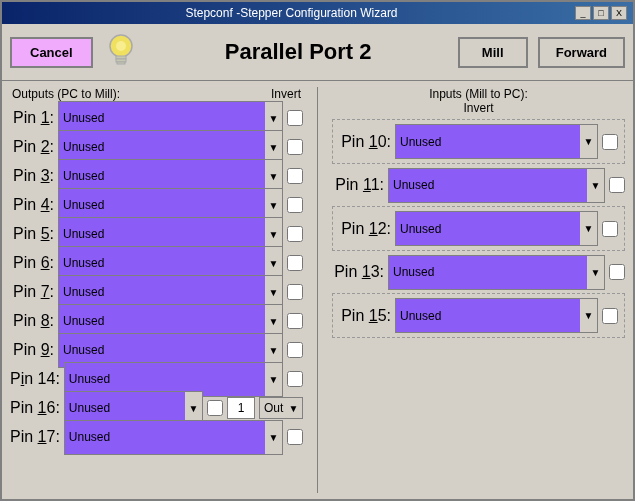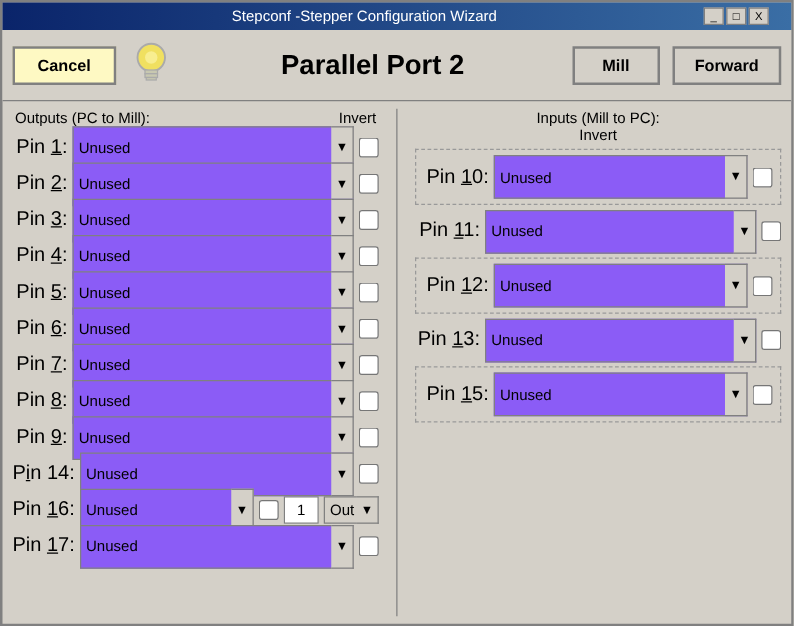--- a/index.html
+++ b/index.html
@@ -16,21 +16,21 @@
       height: 501px;
       background: #d4d0c8;
       border: 2px solid #808080;
       display: flex;
       flex-direction: column;
     }
     .titlebar {
       background: linear-gradient(to right, #0a246a, #3a6ea5);
       color: white;
       text-align: center;
-      padding: 3px 18px;
+      padding: 3px 6px;
       font-size: 12px;
       display: flex;
       align-items: center;
       justify-content: space-between;
       height: 22px;
     }
     .titlebar-title {
       flex: 1;
       text-align: center;
       font-size: 12px;
@@ -53,21 +53,21 @@
     }
     .toolbar {
       display: flex;
       align-items: center;
       padding: 6px 8px;
       background: #d4d0c8;
       border-bottom: 1px solid #808080;
       gap: 10px;
     }
     .btn-cancel {
-      background: #fef9c3;
+      background: #f0abfc;
       border: 2px solid #808080;
       padding: 6px 18px;
       font-size: 13px;
       font-weight: bold;
       cursor: pointer;
       min-width: 70px;
     }
     .lightbulb {
       width: 36px;
       height: 44px;

